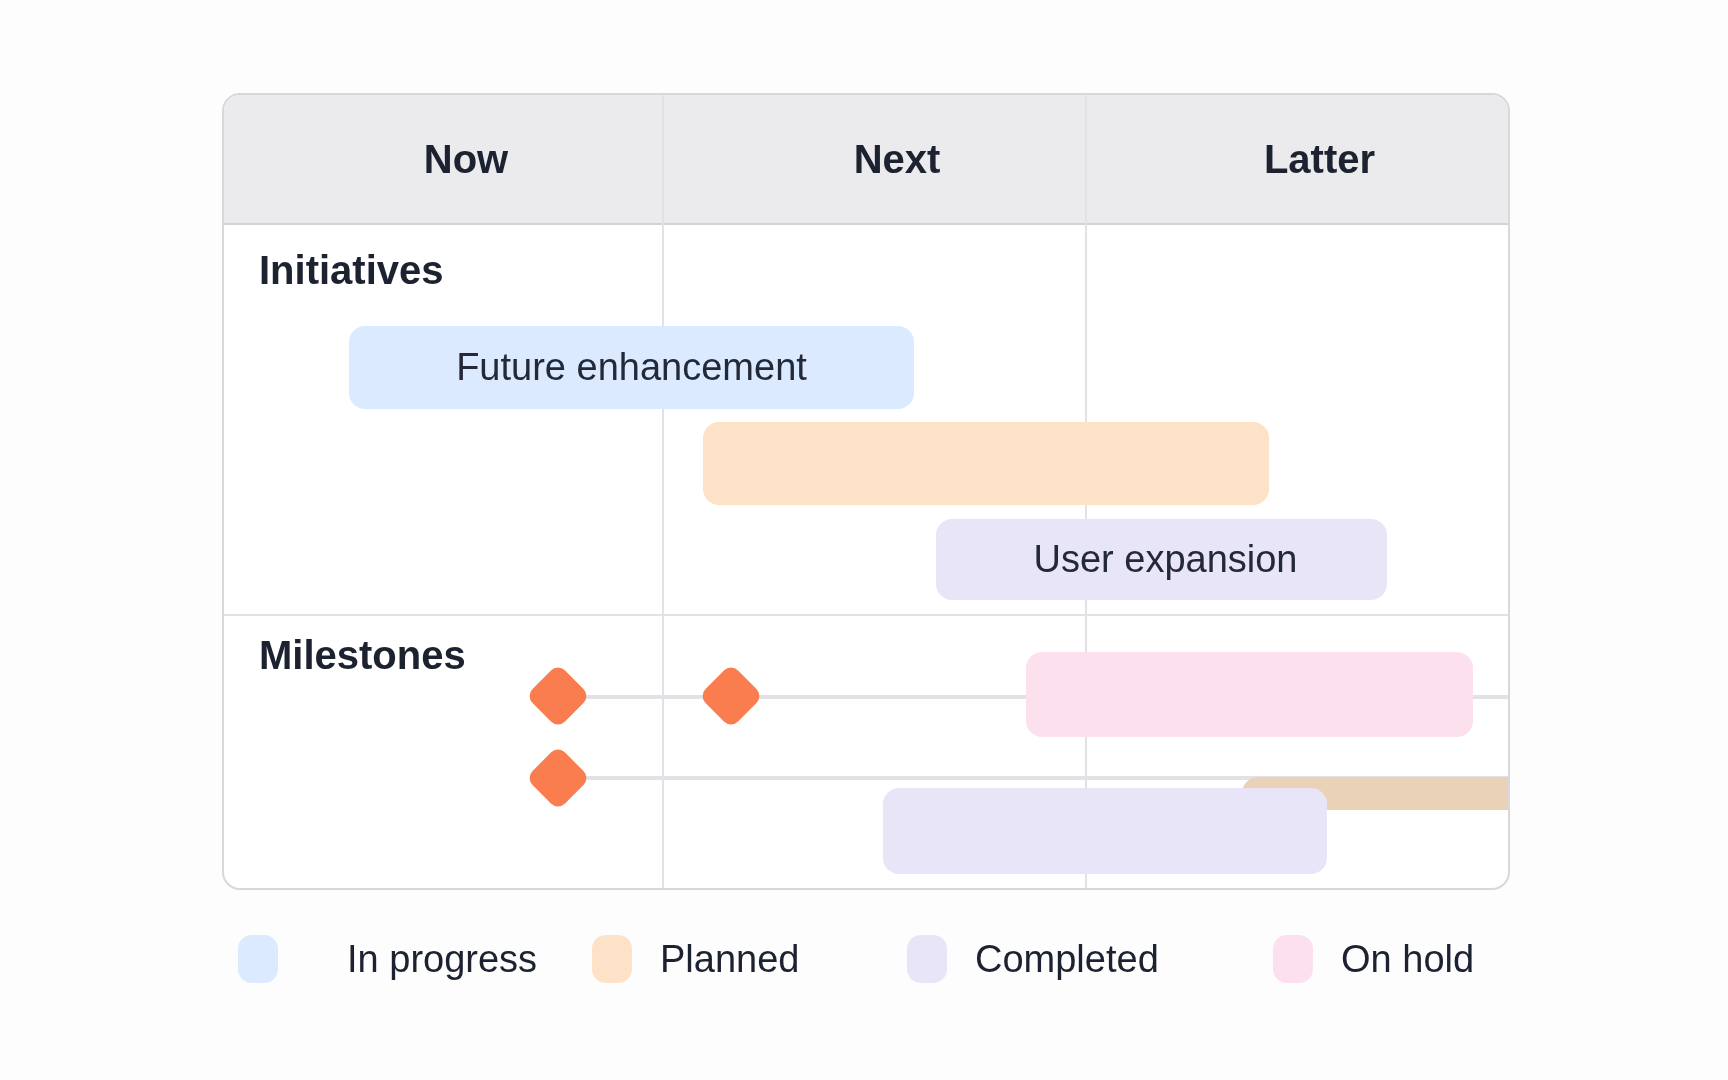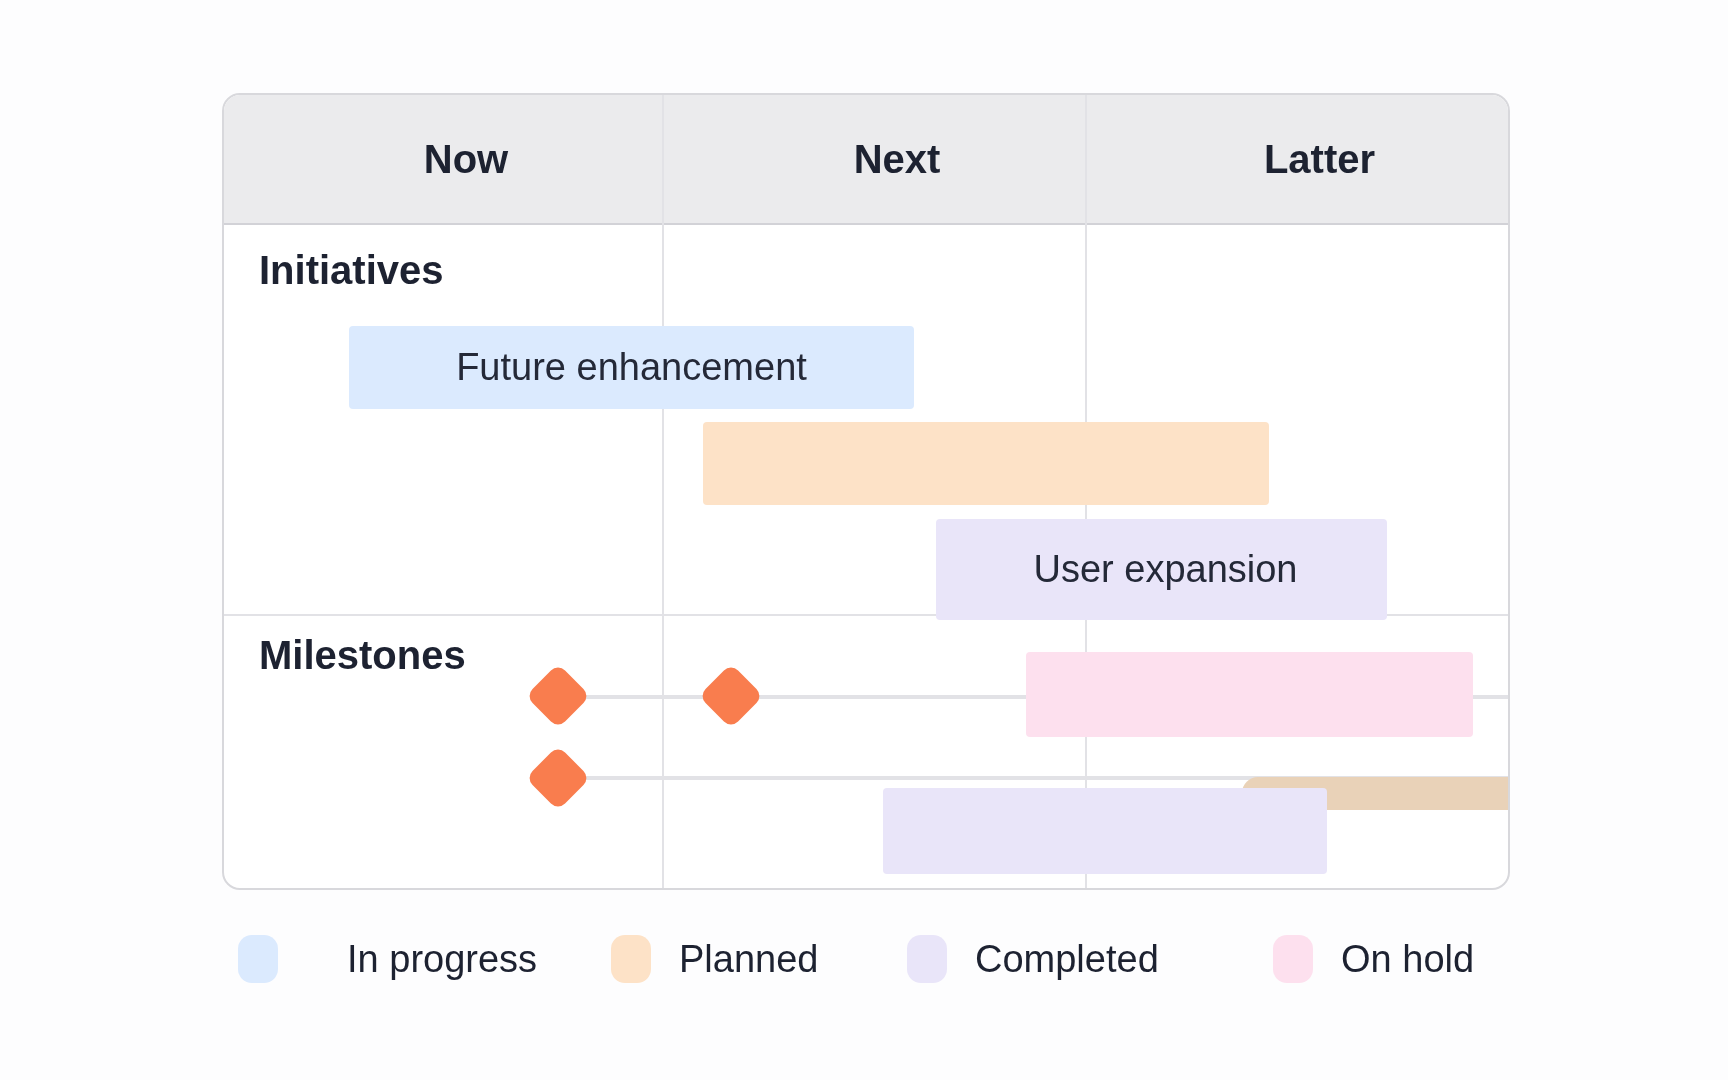--- a/index.html
+++ b/index.html
@@ -27,30 +27,30 @@
   .hline.sections { top:519px; }
 
   .section-label {
     position:absolute; left:35px; font-size:40px; font-weight:bold; color:var(--text);
   }
   .section-label.initiatives { top:153px; }
   .section-label.milestones  { top:538px; }
 
   
   .bar {
-    position:absolute; border-radius:4px;
+    position:absolute; border-radius:16px;
     display:flex; align-items:center; justify-content:center;
     font-size:38px; color:#242938;
   }
   .bar-inner { position:absolute; border-radius:16px; }
 
   .bar.in-progress  { left:125px; top:231px; width:565px; height:83px; background:var(--blue); }
   .bar.planned      { left:479px; top:327px; width:566px; height:83px; background:var(--peach); }
   .planned-inner    { left:539px; top:355px; width:447px; height:33px; background:var(--peach-inner); }
-  .bar.completed-1  { left:712px; top:424px; width:451px; height:101px; background:var(--lavender);padding-left:8px; }
+  .bar.completed-1  { left:712px; top:424px; width:451px; height:81px; background:var(--lavender);padding-left:8px; }
   .bar.on-hold      { left:802px; top:557px; width:447px; height:85px; background:var(--pink); }
   .bar.completed-2  { left:659px; top:693px; width:444px; height:86px; background:var(--lavender); }
 
   
   .connector { position:absolute; height:4px; background:var(--grid); border-radius:2px; }
   .connector.row1 { left:311px; top:600px; width:975px; }
   .connector.row2 { left:311px; top:681px; width:975px; }
   .diamond {
     position:absolute; width:46px; height:46px; background:var(--orange);
     border-radius:10px; transform:rotate(45deg); transform-origin:center;
@@ -63,21 +63,21 @@
   .connector { z-index:1; }
   .bar { z-index:2; }
   .diamond { z-index:3; }
 
   
   .legend { position:absolute; left:0; top:935px; width:1728px; height:56px; }
   .legend-item { position:absolute; display:flex; align-items:center; }
   .legend-swatch { width:40px; height:48px; border-radius:14px; flex:0 0 auto; }
   .legend-label { margin-left:28px; font-size:38px; color:var(--text); white-space:nowrap; }
   .legend-item.l1 { left:238px;gap:41px; }
-  .legend-item.l2 { left:611px; }
+  .legend-item.l2 { left:592px; }
   .legend-item.l3 { left:907px; }
   .legend-item.l4 { left:1273px; }
 </style>
 </head>
 <body>
 
 <div class="board">
 
   <div class="board-header">
     <div class="col-label">Now</div>

